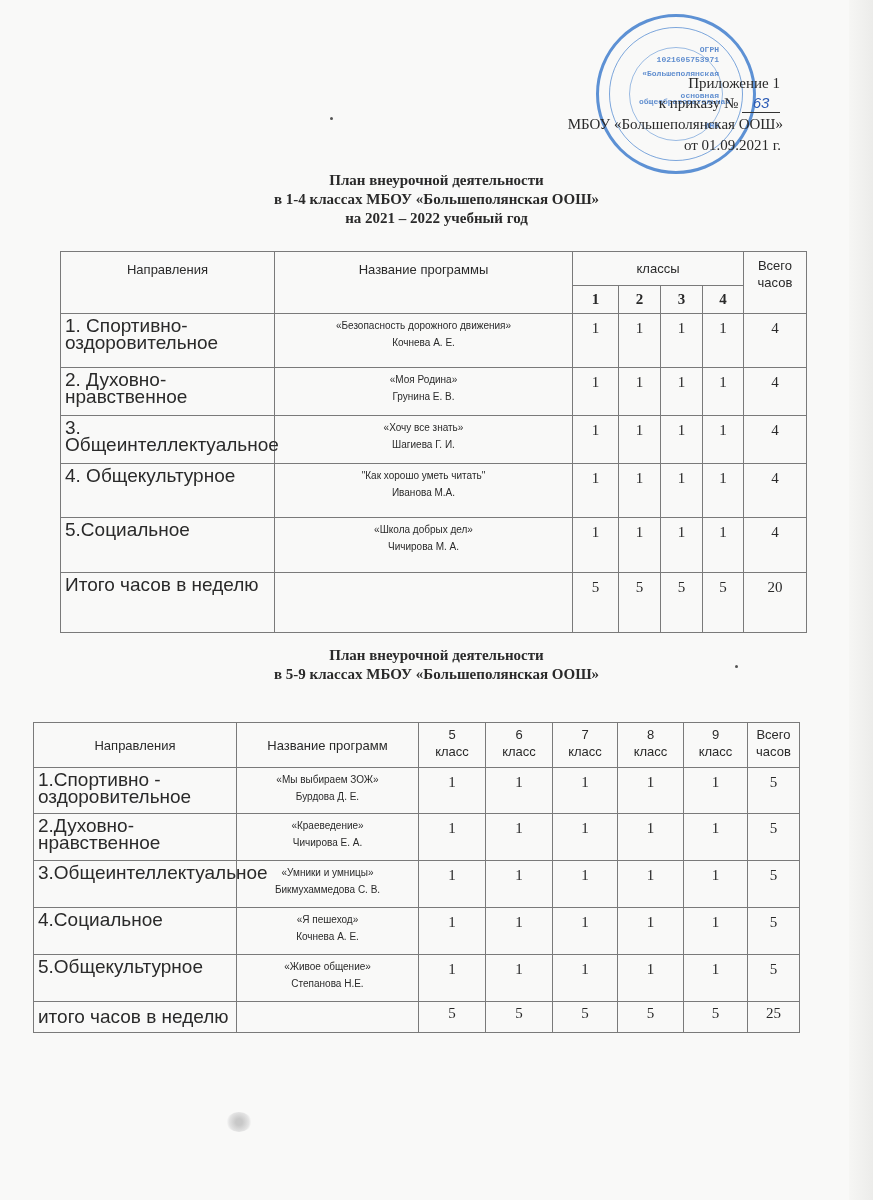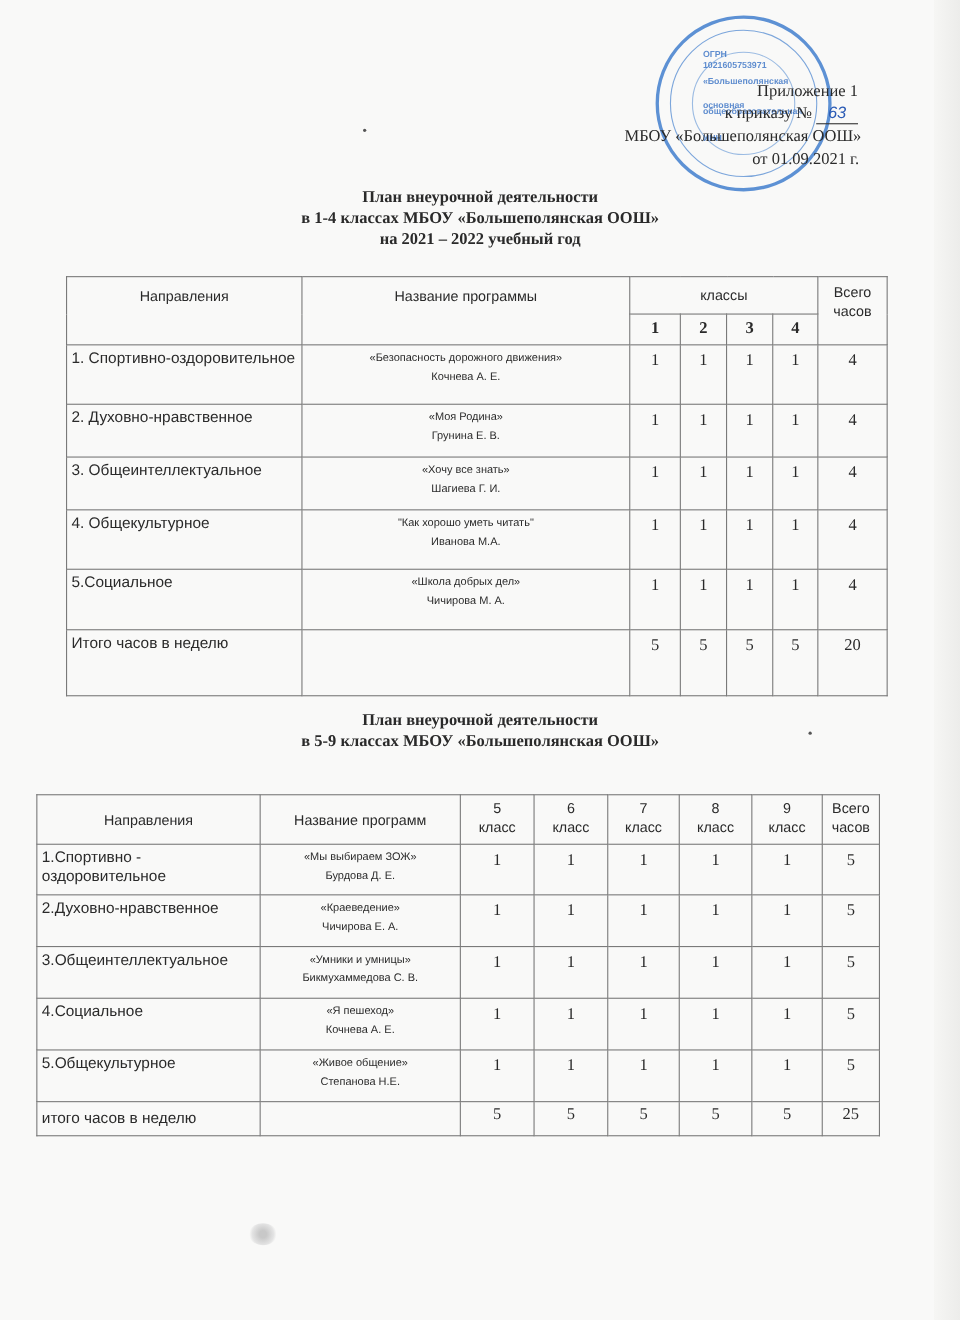--- a/index.html
+++ b/index.html
@@ -22,22 +22,22 @@
   }
   .stamp::before {
     content: ""; position: absolute; left: 10px; top: 10px; right: 10px; bottom: 10px;
     border-radius: 50%; border: 1.5px solid rgba(40,110,200,0.6);
   }
   .stamp::after {
     content: ""; position: absolute; left: 30px; top: 30px; right: 30px; bottom: 30px;
     border-radius: 50%; border: 1.5px solid rgba(40,110,200,0.45);
   }
   .stamp-text {
-    position: absolute; left: 40px; width: 80px; text-align: left;
-    color: rgba(30,95,190,0.7); font-family: Liberation Sans, sans-serif;
+    position: absolute; left: 40px; width: 80px; text-align: right;
+    color: rgba(30,95,190,0.7); font-family: Liberation Mono, monospace;
     font-size: 8px; font-weight: bold; line-height: 10px;
   }
   
   .hdr-line { position: absolute; font-size: 15px; line-height: 18px; white-space: nowrap; }
   .order-no {
     display: inline-block; min-width: 38px; border-bottom: 1px solid #333;
     color: #2b5bb5; font-style: italic; font-family: "Liberation Sans", sans-serif;
     font-size: 15px; text-align: center;
   }
   .title-block {
@@ -46,21 +46,21 @@
   }
   
   table.plan {
     position: absolute; border-collapse: collapse; table-layout: fixed;
     font-family: "Liberation Serif", serif; font-size: 14px; line-height: 17px;
   }
   table.plan td {
     border: 1px solid #7a7a7a; padding: 3px 4px; vertical-align: top;
     text-align: center;
   }
-  table.plan td.left { text-align: left; font-family: "Liberation Sans", sans-serif; font-size: 14px; }
+  table.plan td.left { text-align: left; font-family: "Liberation Sans", sans-serif; font-size: 19px; }
   table.plan td.prog { font-family: "Liberation Sans", sans-serif; font-size: 10px; }
   table.plan td.hdr { font-family: "Liberation Sans", sans-serif; font-size: 13px; }
   table.plan td.num { font-size: 15px; padding-top: 6px; }
   table.plan td.bold { font-weight: bold; font-size: 15px; vertical-align: middle; }
   #t1 { left: 60px; top: 251px; width: 746px; }
   #t2 { left: 33px; top: 722px; width: 766px; }
   .smudge {
     position: absolute; left: 226px; top: 1112px; width: 26px; height: 20px;
     border-radius: 50%; background: radial-gradient(circle, #c8c8c8 20%, #e4e4e4 60%, transparent 75%);
   }

